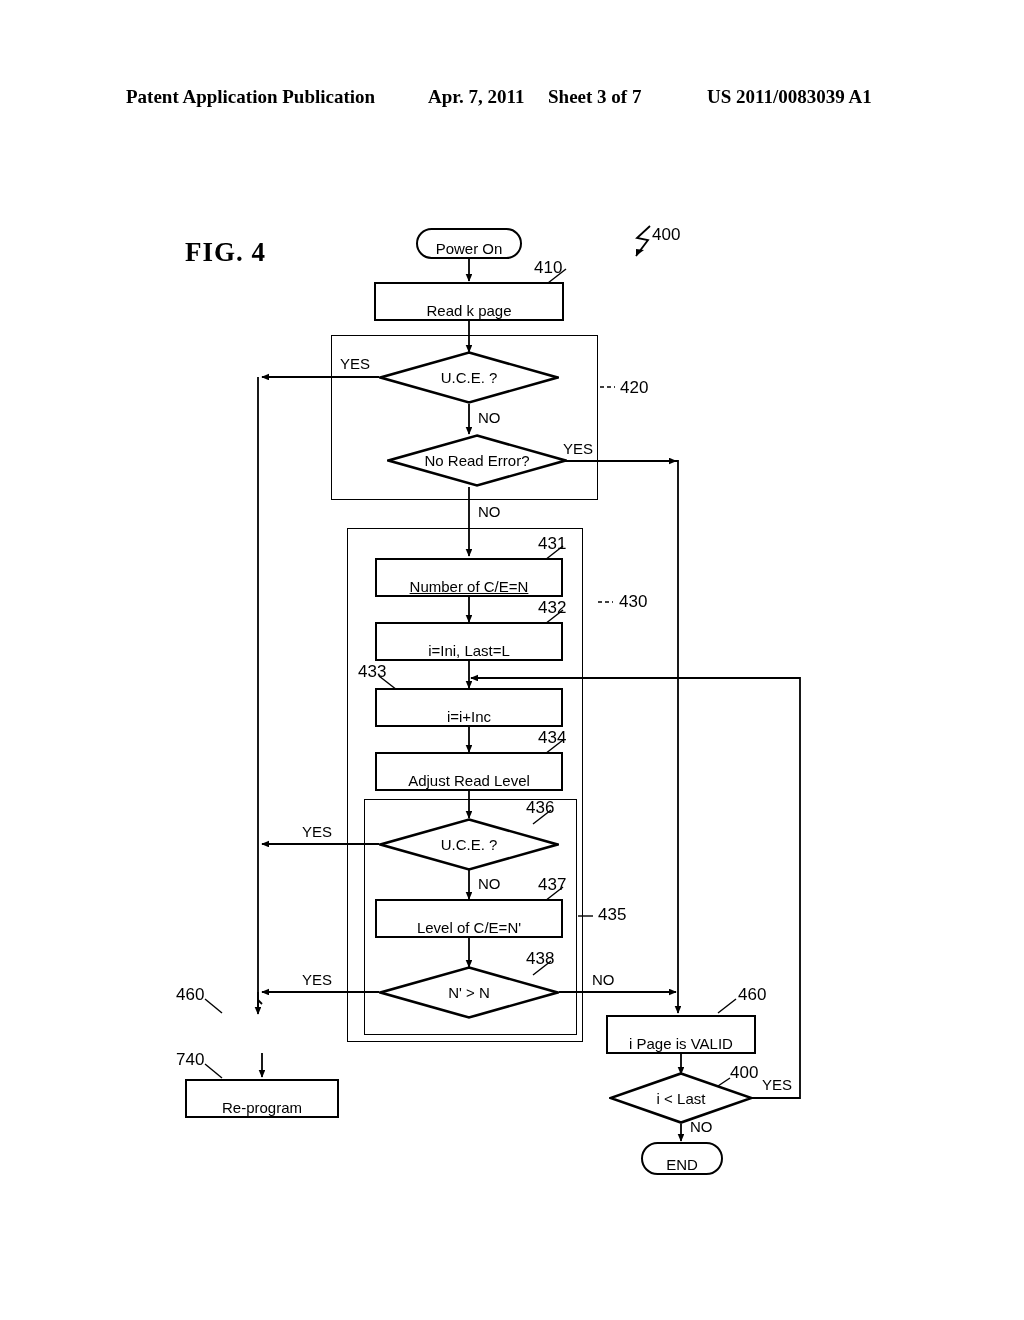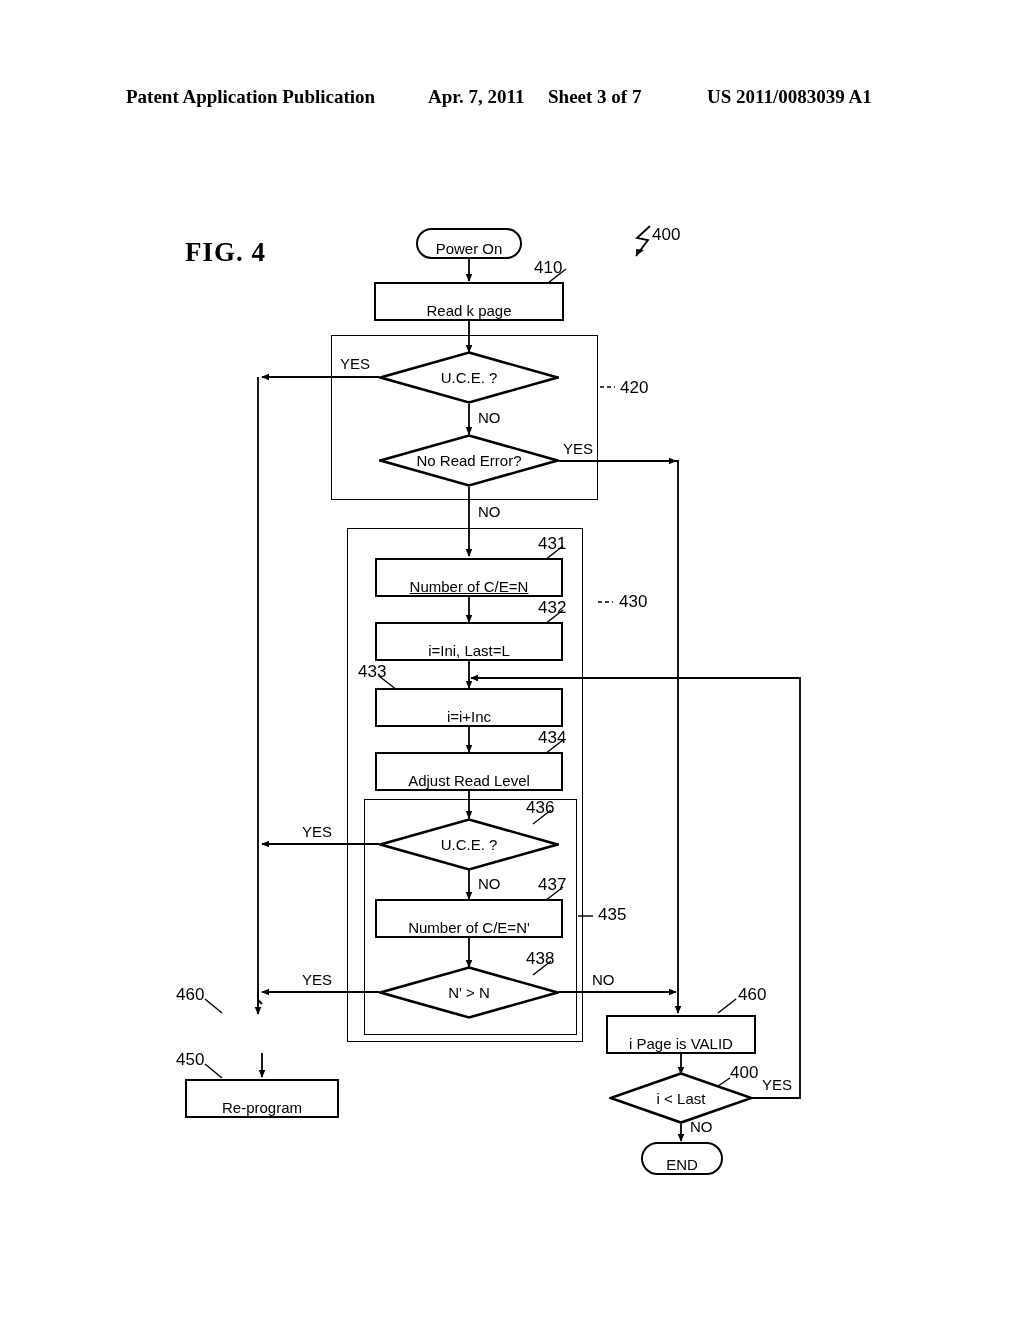--- a/index.html
+++ b/index.html
@@ -215,21 +215,21 @@
     <span>Read k page</span>
   </div>
 
   <div class="diamond" style="left:379px; top:351px; width:180px; height:53px;">
     <svg width="180" height="53" viewBox="0 0 180 53" xmlns="http://www.w3.org/2000/svg">
       <polygon points="90,1.5 178.5,26.5 90,51.5 1.5,26.5" fill="#fff" stroke="#000" stroke-width="2.6"></polygon>
     </svg>
     <div class="dlabel">U.C.E. ?</div>
   </div>
 
-  <div class="diamond" style="left:379px; top:434px; width:180px; height:53px;">
+  <div class="diamond" style="left:387px; top:434px; width:180px; height:53px;">
     <svg width="180" height="53" viewBox="0 0 180 53" xmlns="http://www.w3.org/2000/svg">
       <polygon points="90,1.5 178.5,26.5 90,51.5 1.5,26.5" fill="#fff" stroke="#000" stroke-width="2.6"></polygon>
     </svg>
     <div class="dlabel">No Read Error?</div>
   </div>
 
   <div class="node proc" style="left:375px; top:558px; width:188px; height:39px;text-decoration:underline;">
     <span>Number of C/E=N</span>
   </div>
 
@@ -246,21 +246,21 @@
   </div>
 
   <div class="diamond" style="left:379px; top:818px; width:180px; height:53px;">
     <svg width="180" height="53" viewBox="0 0 180 53" xmlns="http://www.w3.org/2000/svg">
       <polygon points="90,1.5 178.5,26.5 90,51.5 1.5,26.5" fill="#fff" stroke="#000" stroke-width="2.6"></polygon>
     </svg>
     <div class="dlabel">U.C.E. ?</div>
   </div>
 
   <div class="node proc" style="left:375px; top:899px; width:188px; height:39px;">
-    <span>Number of C/E=N'</span>
+    <span>Level of C/E=N'</span>
   </div>
 
   <div class="diamond" style="left:379px; top:966px; width:180px; height:53px;">
     <svg width="180" height="53" viewBox="0 0 180 53" xmlns="http://www.w3.org/2000/svg">
       <polygon points="90,1.5 178.5,26.5 90,51.5 1.5,26.5" fill="#fff" stroke="#000" stroke-width="2.6"></polygon>
     </svg>
     <div class="dlabel">N' &gt; N</div>
   </div>
 
 
@@ -300,17 +300,17 @@
   <div class="reflbl" style="left:619px; top:592px;">430</div>
   <div class="reflbl" style="left:538px; top:534px;">431</div>
   <div class="reflbl" style="left:538px; top:598px;">432</div>
   <div class="reflbl" style="left:358px; top:662px;">433</div>
   <div class="reflbl" style="left:538px; top:728px;">434</div>
   <div class="reflbl" style="left:598px; top:905px;">435</div>
   <div class="reflbl" style="left:526px; top:798px;">436</div>
   <div class="reflbl" style="left:538px; top:875px;">437</div>
   <div class="reflbl" style="left:526px; top:949px;">438</div>
   <div class="reflbl" style="left:176px; top:985px;">460</div>
-  <div class="reflbl" style="left:176px; top:1050px;">450</div>
+  <div class="reflbl" style="left:176px; top:1050px;">740</div>
   <div class="reflbl" style="left:738px; top:985px;">460</div>
   <div class="reflbl" style="left:730px; top:1063px;">400</div>
 
 </div>
 
 </body></html>

